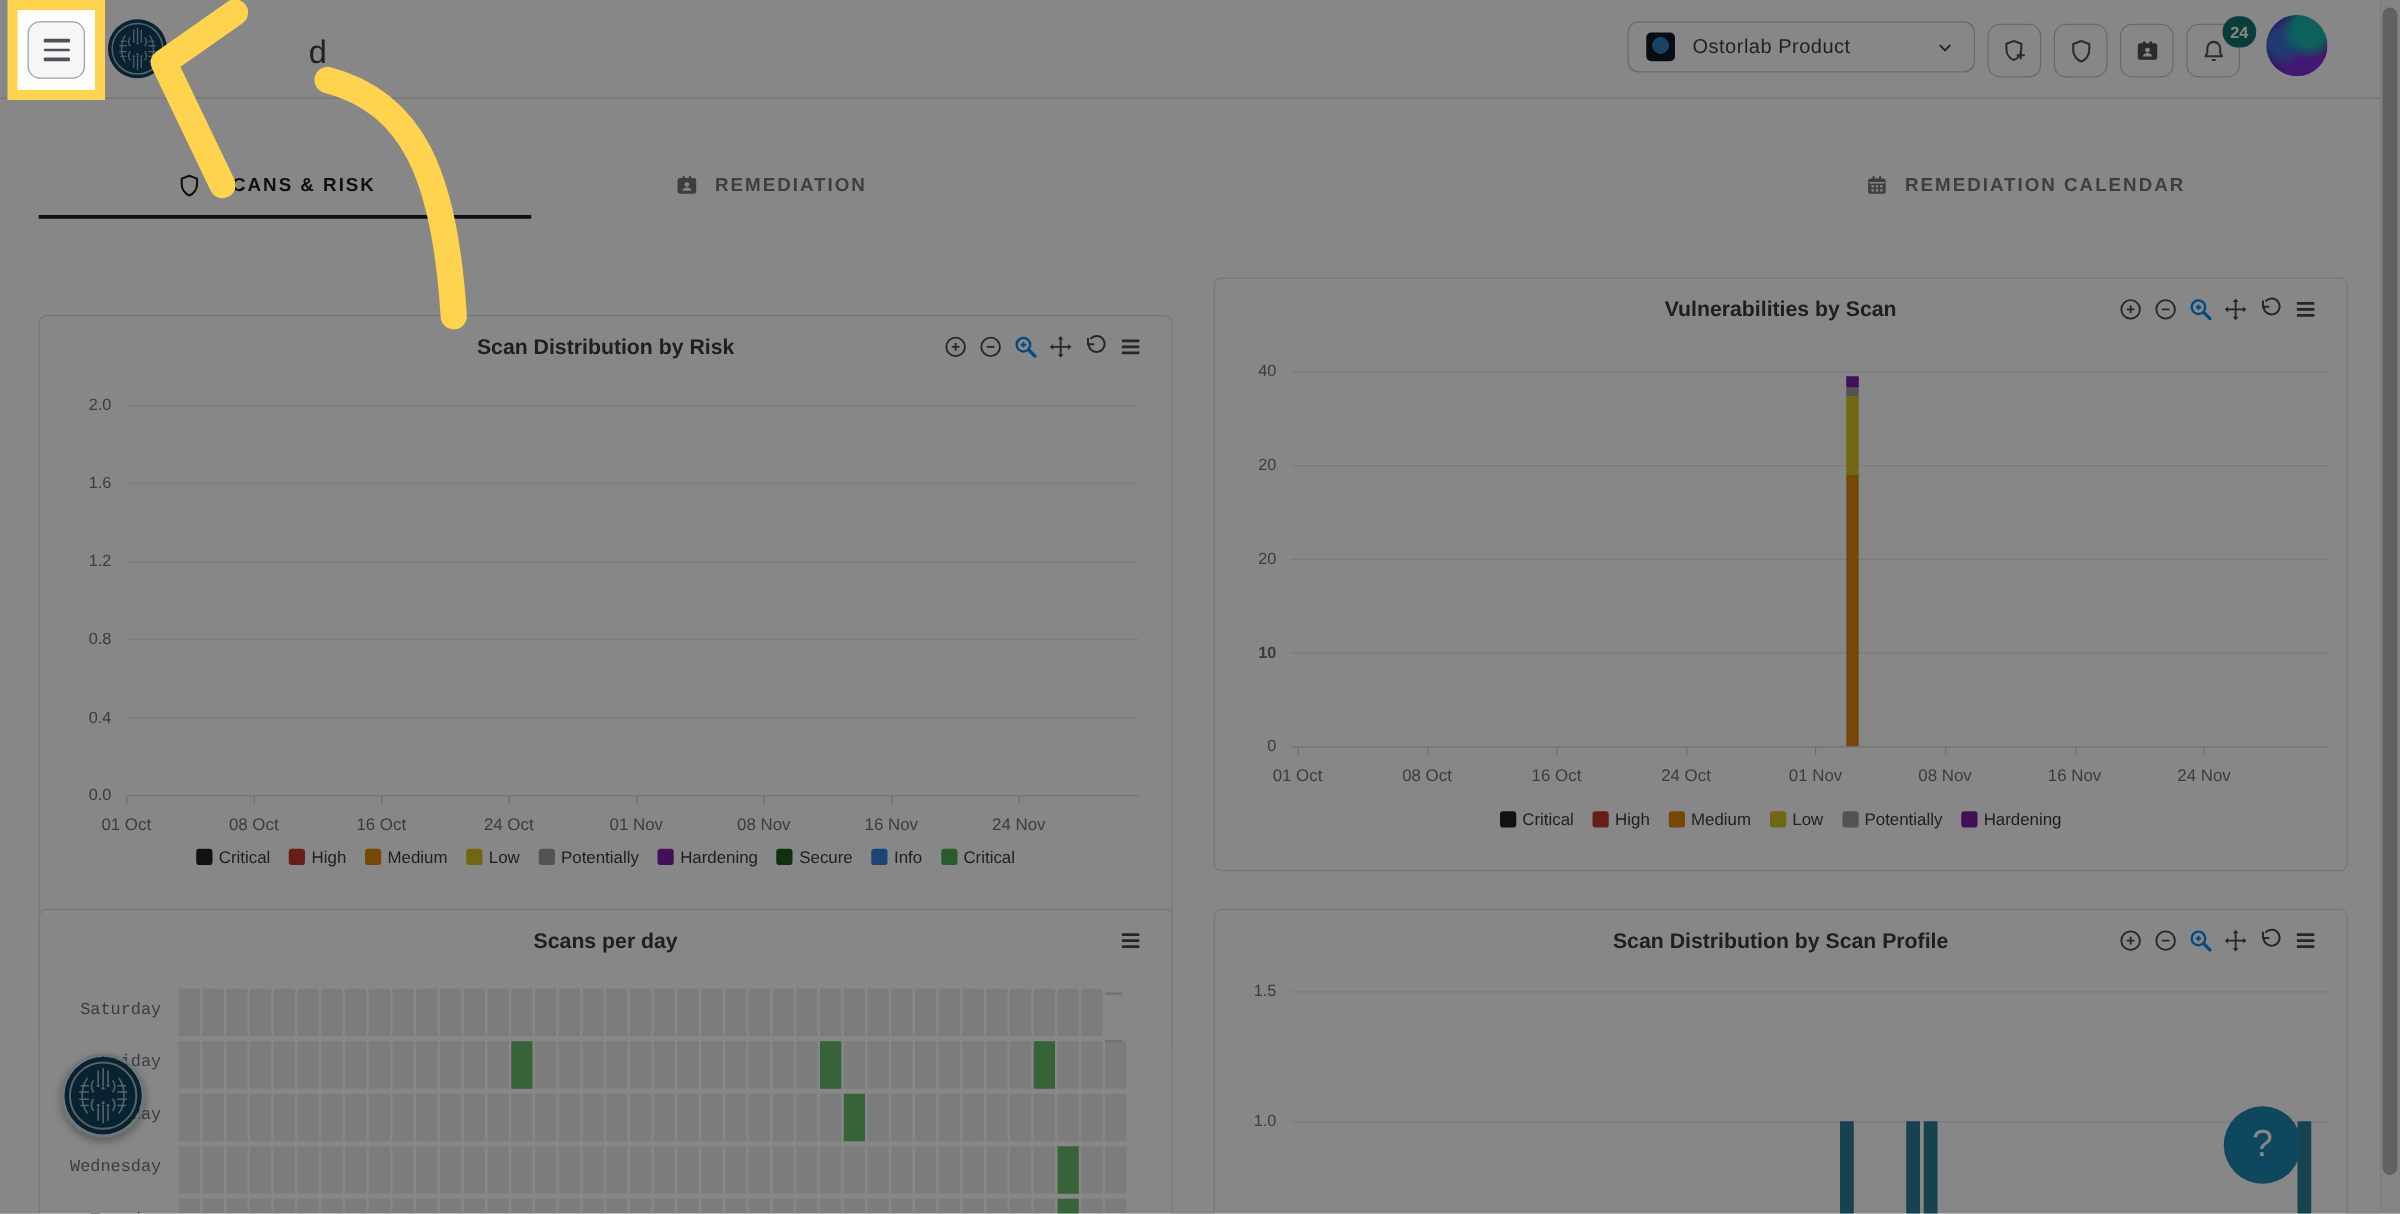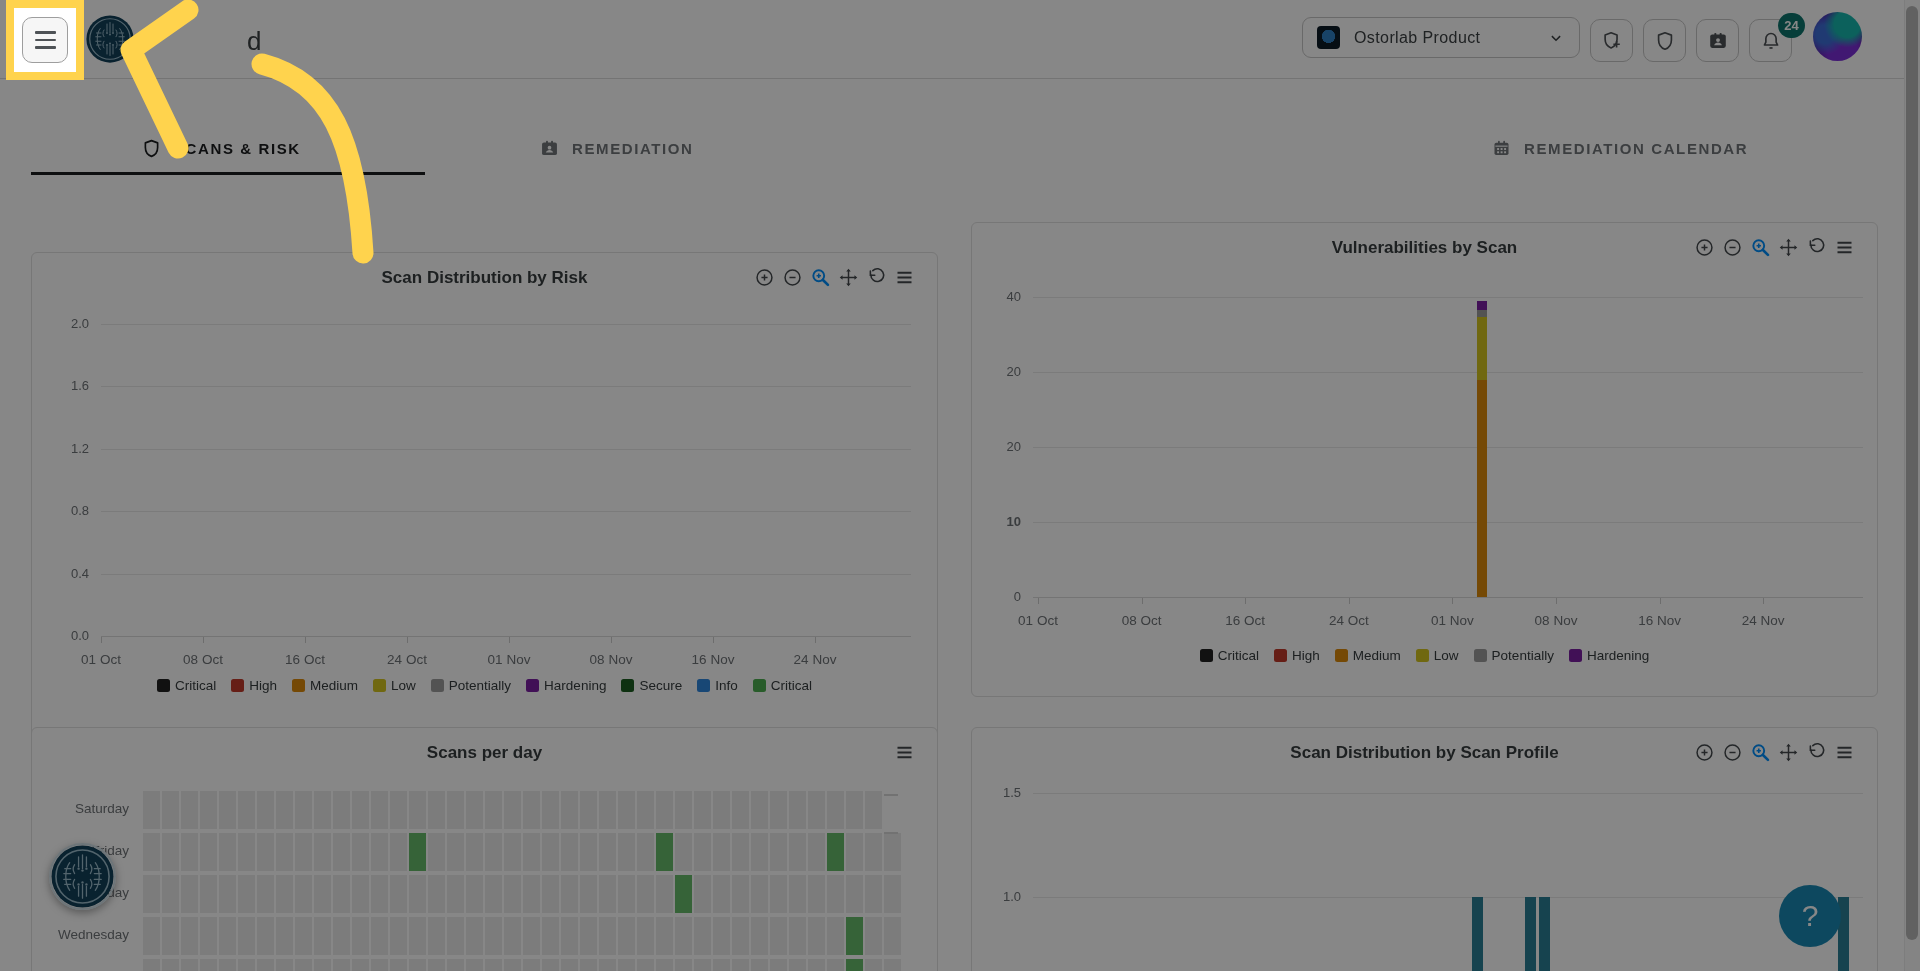--- a/index.html
+++ b/index.html
@@ -40,21 +40,21 @@
   .gridline{position:absolute;height:1px;background:#e9e9e9;}
   .axisline{position:absolute;height:1px;background:#dcdcdc;}
   .ytick{position:absolute;font-size:13px;color:#6f7377;text-align:right;width:44px;}
   .xtick{position:absolute;font-size:13.5px;color:#6f7377;transform:translateX(-50%);white-space:nowrap;}
   .tickmark{position:absolute;width:1px;height:6px;background:#cfcfcf;}
   .legend{position:absolute;display:flex;gap:15px;justify-content:center;left:0;right:0;}
   .legend .litem{display:flex;align-items:center;gap:5px;cursor:pointer;}
   .legend .lsq{width:13px;height:13px;border-radius:2.5px;}
   .legend .ltx{font-size:13.5px;color:#373d3f;}
   .barseg{position:absolute;}
-  .hm-label{position:absolute;font-size:13.5px;color:#6f7377;text-align:right;width:95px;}
+  .hm-label{position:absolute;font-size:13.5px;color:#6f7377;text-align:right;width:95px;font-family:Liberation Mono, monospace;}
   .hm-cell{position:absolute;width:17px;height:38px;}
   .hm-tick{position:absolute;width:14px;height:2px;background:#d8d8d8;}
 
   
   .float-logo{position:absolute;left:49px;top:843px;width:67px;height:67px;border-radius:50%;cursor:pointer;box-shadow:0 3px 8px rgba(0,0,0,.35);border:2px solid #cfdde4;}
   .help-fab{position:absolute;left:1779px;top:885px;width:62px;height:62px;border-radius:50%;background:#1989b4;color:#fff;display:flex;align-items:center;justify-content:center;font-size:30px;cursor:pointer;}
 
   
   .sb-track{position:absolute;right:0;top:0;width:16px;height:971px;background:#fafafa;border-left:1px solid #ededed;}
   .sb-thumb{position:absolute;right:2px;top:6px;width:12px;height:934px;border-radius:6px;background:#b8b8b8;}

